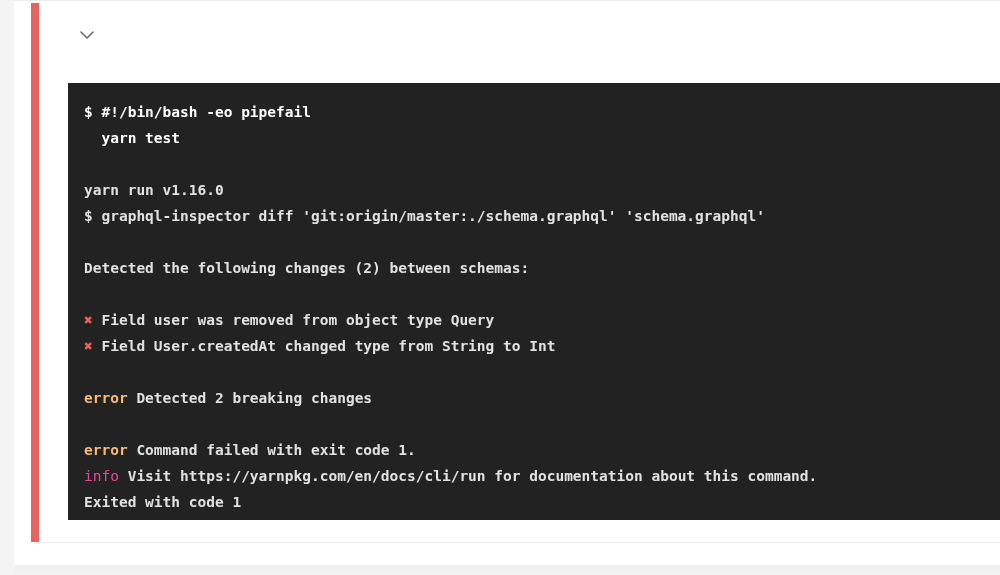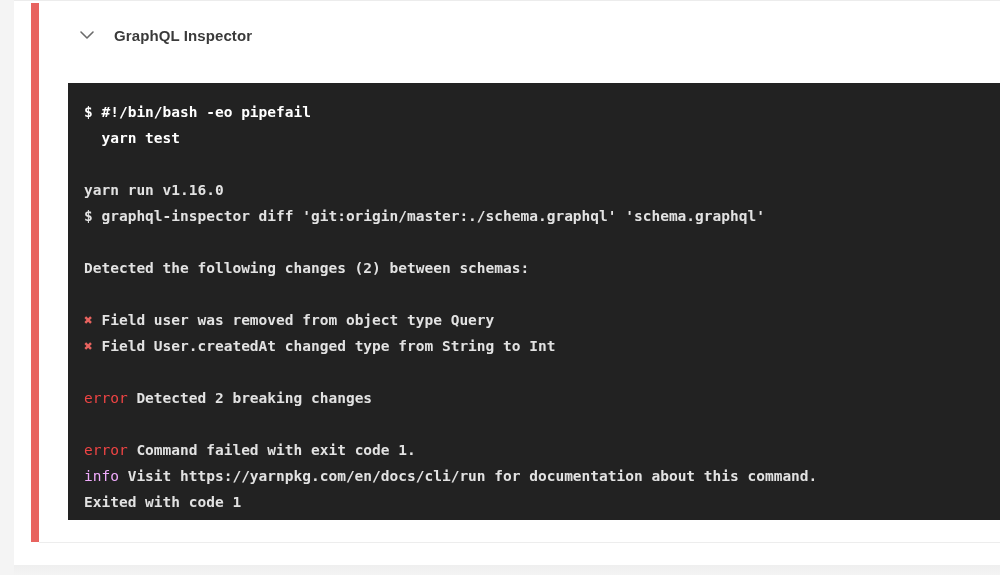--- a/index.html
+++ b/index.html
@@ -95,22 +95,22 @@
     font-family: "DejaVu Sans Mono", "Liberation Mono", monospace;
     font-size: 14.5px;
     line-height: 26px;
     color: #e6e6e6;
     padding-left: 16px;
     white-space: pre;
   }
   .tline { min-height: 26px; }
   .tline.blank { height: 26px; }
   .cmd { font-weight: bold; color: #ffffff; }
-  .sev-error { color: #ef4444; }
-  .sev-info  { color: #f0abfc; }
+  .sev-error { color: #fdba74; font-weight: bold; }
+  .sev-info  { color: #ec4899; }
   .xmark {
     color: #e8635f;
     font-weight: bold;
   }
   .plain { color: #e2e2e2; font-weight: bold; }
 
   
   #card-divider {
     position: absolute;
     left: 25px;
@@ -144,21 +144,20 @@
   <div id="job-card">
 
     <div id="status-rail"></div>
 
     <div id="job-header">
       <span class="chev">
         <svg width="22" height="22" viewBox="0 0 22 22" aria-hidden="true">
           <polyline points="5,8 11,14 17,8" fill="none" stroke="#6b6b6b" stroke-width="1.6" stroke-linecap="round" stroke-linejoin="round"></polyline>
         </svg>
       </span>
-      <span id="job-title">GraphQL Inspector</span>
     </div>
 
     <div id="terminal">
       <div id="terminal-body"><div class="tline"><span class="cmd">$ </span><span class="cmd">#!/bin/bash -eo pipefail</span></div><div class="tline"><span class="cmd">  yarn test</span></div><div class="tline blank">&nbsp;</div><div class="tline"><span class="plain">yarn run v1.16.0</span></div><div class="tline"><span class="plain">$ graphql-inspector diff 'git:origin/master:./schema.graphql' 'schema.graphql'</span></div><div class="tline blank">&nbsp;</div><div class="tline"><span class="plain">Detected the following changes (2) between schemas:</span></div><div class="tline blank">&nbsp;</div><div class="tline"><span class="xmark">✖</span><span class="plain"> Field user was removed from object type Query</span></div><div class="tline"><span class="xmark">✖</span><span class="plain"> Field User.createdAt changed type from String to Int</span></div><div class="tline blank">&nbsp;</div><div class="tline"><span class="sev-error">error</span><span class="plain"> Detected 2 breaking changes</span></div><div class="tline blank">&nbsp;</div><div class="tline"><span class="sev-error">error</span><span class="plain"> Command failed with exit code 1.</span></div><div class="tline"><span class="sev-info">info</span><span class="plain"> Visit https://yarnpkg.com/en/docs/cli/run for documentation about this command.</span></div><div class="tline"><span class="plain">Exited with code 1</span></div></div>
     </div>
 
     <div id="card-divider"></div>
     <div id="card-footer"></div>
   </div>
 

